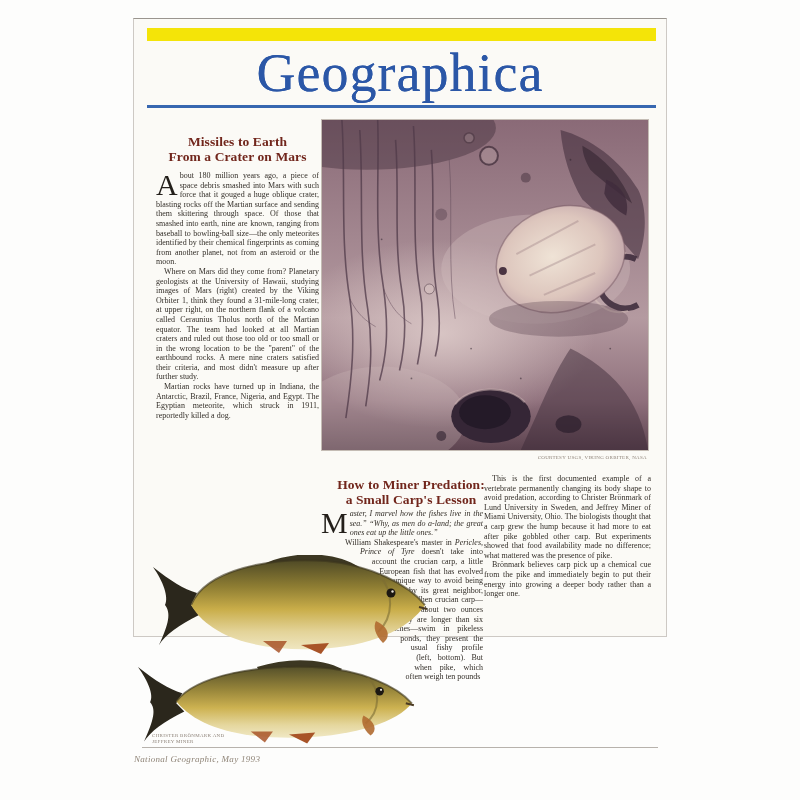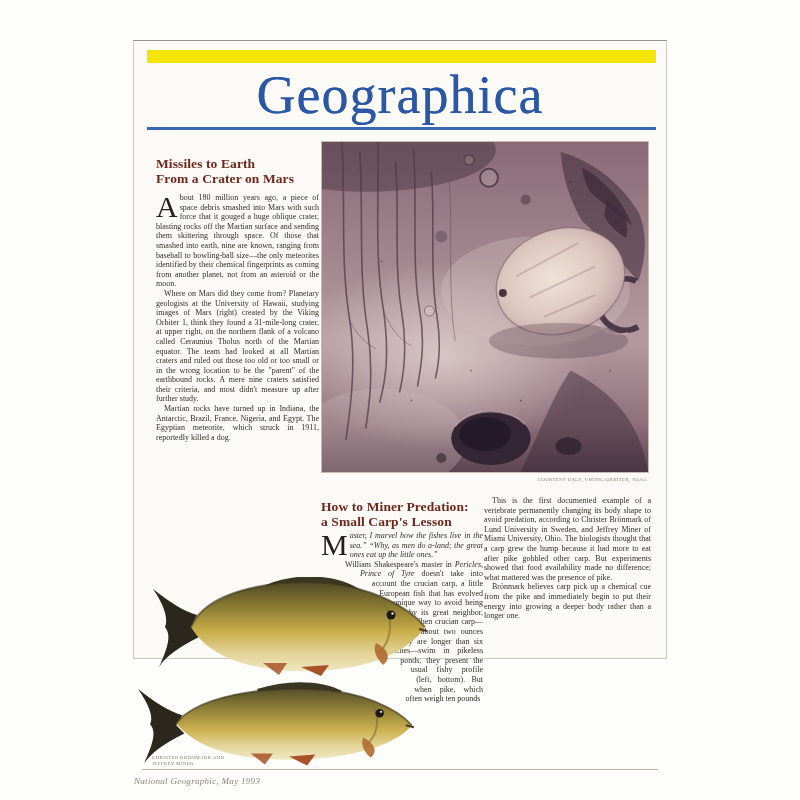--- a/index.html
+++ b/index.html
@@ -3,21 +3,21 @@
 <meta charset="utf-8">
 <style>
   html,body{margin:0;padding:0;}
   body{
     width:800px;height:800px;position:relative;
     background:#fdfdfc;
     font-family:"Liberation Serif", serif;
     overflow:hidden;
   }
   .page{
-    position:absolute;left:133px;top:40px;width:534px;height:619px;
+    position:absolute;left:133px;top:18px;width:534px;height:619px;
     background:#fbfaf6;
     border:1px solid rgba(160,154,146,.5);
     border-top:1px solid rgba(138,132,126,.85);
     box-sizing:border-box;
   }
   .yellow-bar{
     position:absolute;left:13px;top:9px;width:509px;height:13px;
     background:#f4e408;
   }
   .masthead{
@@ -30,20 +30,21 @@
   }
   .blue-rule{
     position:absolute;left:13px;top:86px;width:509px;height:3px;
     background:#3767b0;
   }
   .headline{
     font-weight:bold;
     font-size:13.5px;line-height:15px;
     color:#71261c;
     letter-spacing:.1px;
+    text-align:center;
   }
   .body-text{
     font-size:8px;line-height:9.6px;
     color:#332e28;
     text-align:justify;
   }
   .body-text p{margin:0;}
   .body-text p.indent{text-indent:8px;}
   .dropcap{
     float:left;

